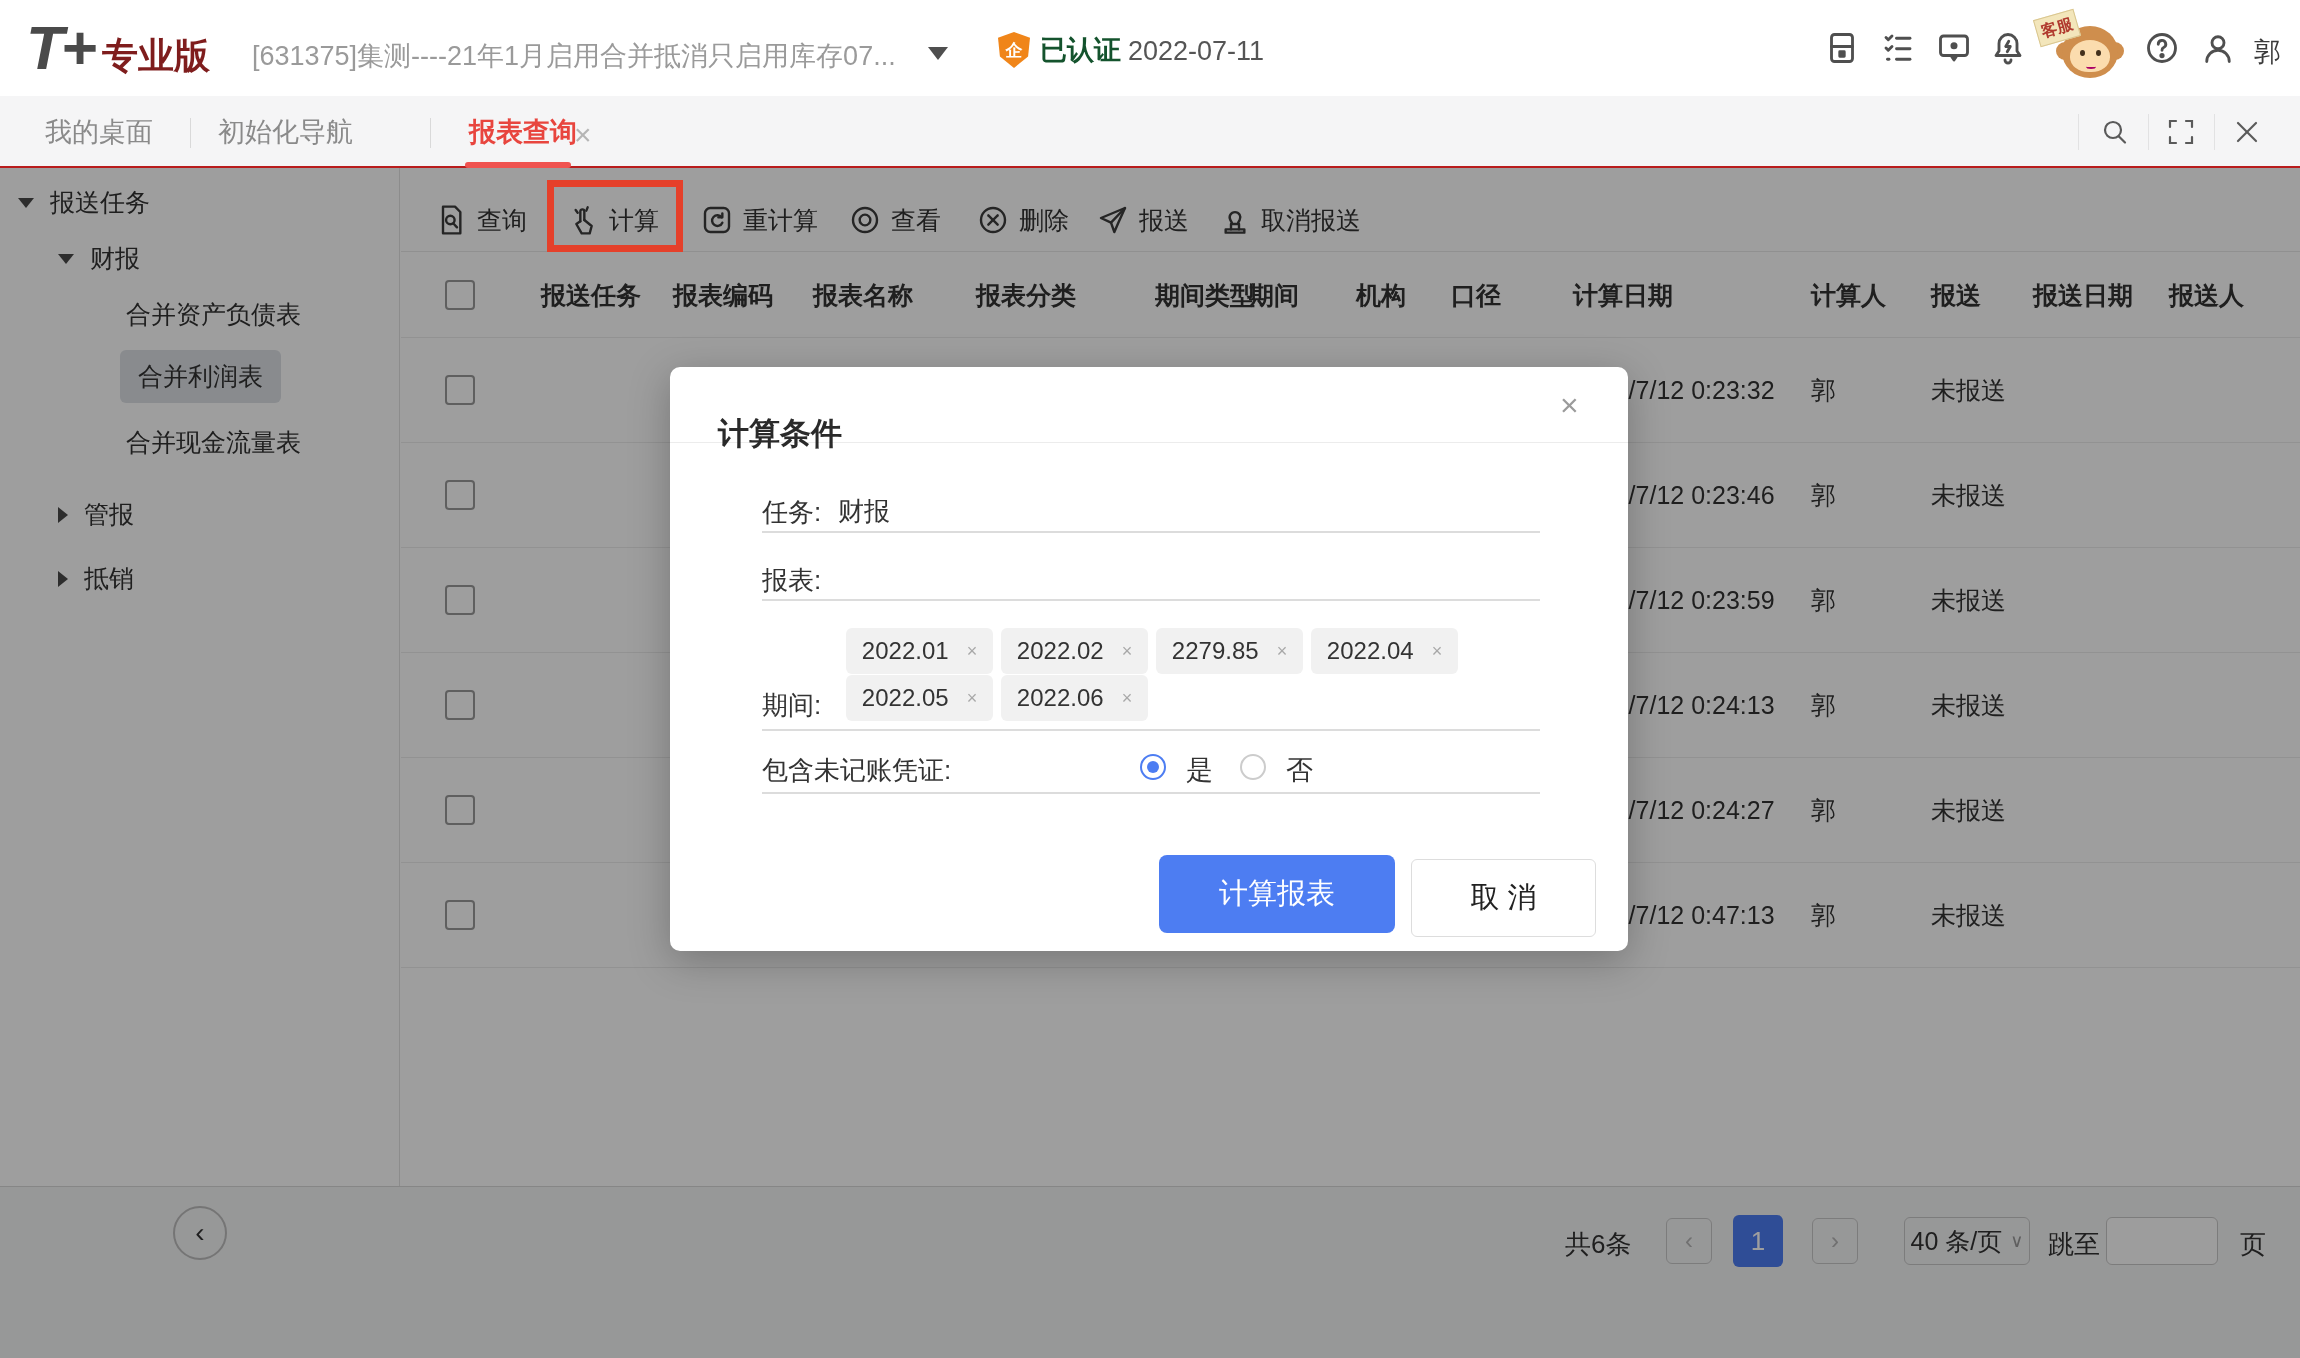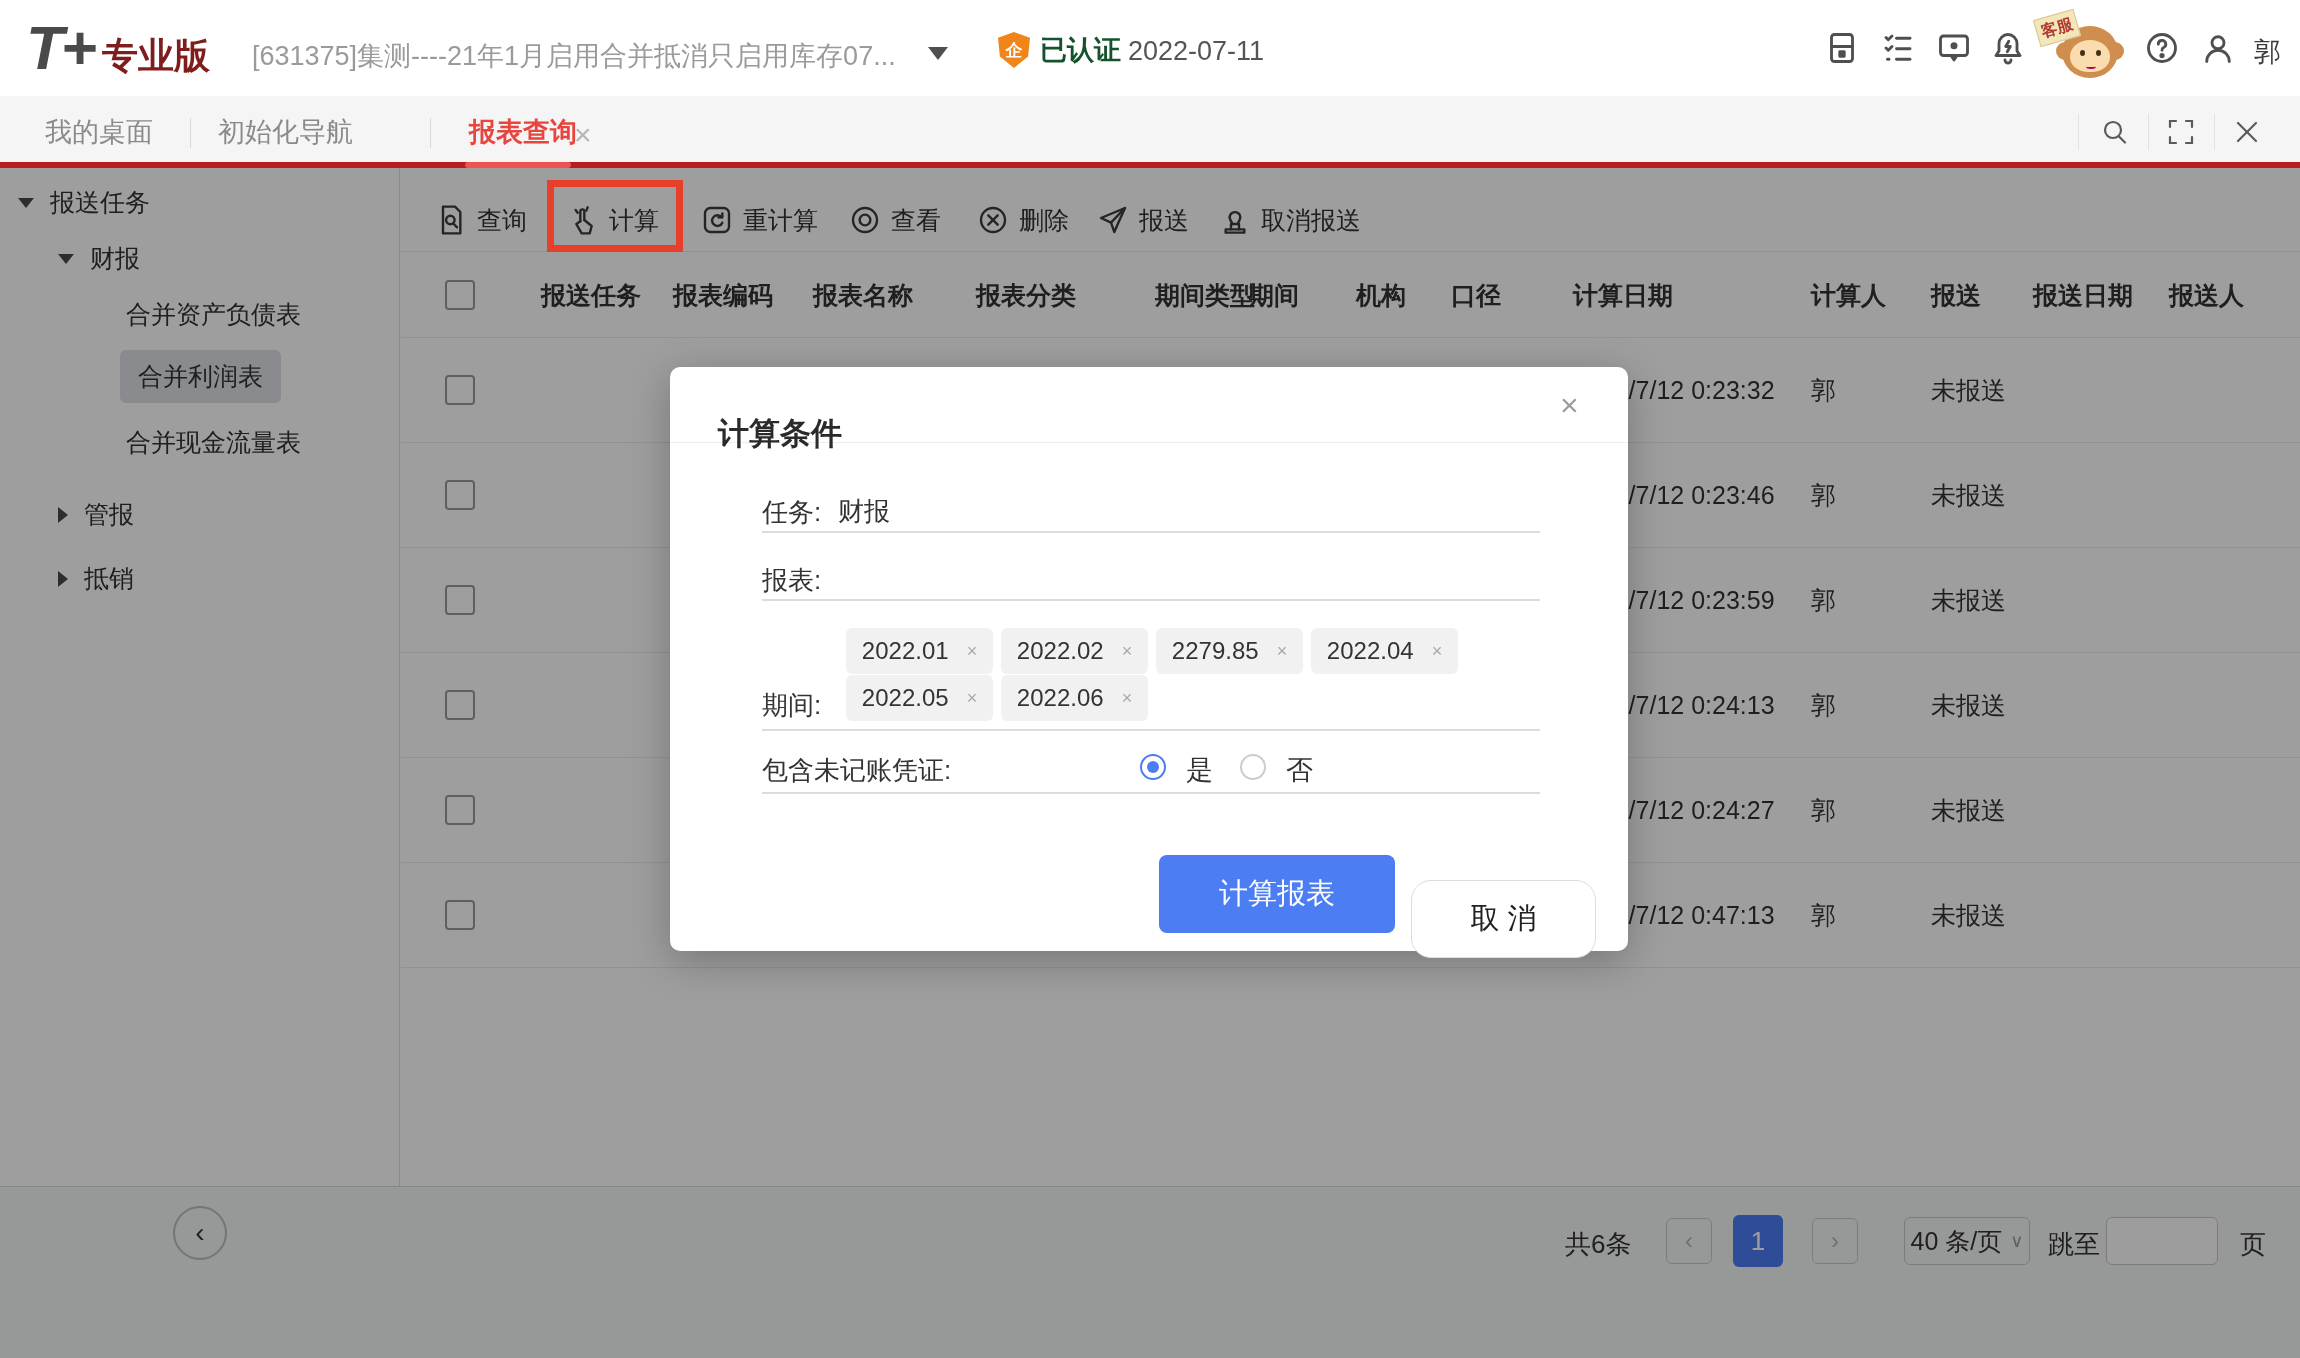--- a/index.html
+++ b/index.html
@@ -27,21 +27,21 @@
   
   .mascot { position:absolute; left:2036px; top:14px; width:96px; height:76px; }
   .m-head { position:absolute; left:26px; top:12px; width:56px; height:52px; background:#cf8e4d; border-radius:50%; }
   .m-ear { position:absolute; width:18px; height:18px; background:#cf8e4d; border-radius:50%; top:28px; }
   .m-face { position:absolute; left:34px; top:26px; width:40px; height:32px; background:#fbdcae; border-radius:50% 50% 46% 46%; }
   .m-eye { position:absolute; top:36px; width:5px; height:6px; background:#43301c; border-radius:50%; }
   .m-mouth { position:absolute; left:50px; top:50px; width:10px; height:5px; border-bottom:2px solid #a06; border-radius:50%; }
   .m-sign { position:absolute; left:0; top:0; width:42px; height:28px; background:#f3e6bb; border:1px solid #d9c690; transform:rotate(-16deg); font-size:16px; font-weight:700; color:#b03a2e; display:flex; align-items:center; justify-content:center; }
 
   
-  .tabbar { position:absolute; left:0; top:96px; width:2300px; height:72px; background:#f5f5f6; border-bottom:6px solid #b91c1c; z-index:10; }
+  .tabbar { position:absolute; left:0; top:96px; width:2300px; height:72px; background:#f5f5f6; border-bottom:2px solid #b91c1c; z-index:10; }
   .tab { position:absolute; top:0; height:72px; display:flex; align-items:center; font-size:27px; color:#8a8a8a; }
   .tab-div { position:absolute; top:22px; width:1px; height:30px; background:#d9d9d9; }
   .tab.active { color:#e8453e; font-weight:700; }
   .tab-underline { position:absolute; left:465px; top:66px; width:106px; height:6px; background:#ef5350; border-radius:3px; }
   .tab-close { position:absolute; left:574px; top:22px; font-size:30px; color:#b5b5b5; }
   .tb-ricon { position:absolute; top:21px; width:30px; height:30px; }
   .tb-ricon svg { width:30px; height:30px; stroke:#5a5a5a; fill:none; stroke-width:2.2; stroke-linecap:round; }
   .tb-rdiv { position:absolute; top:18px; width:1px; height:36px; background:#e2e2e3; }
 
   
@@ -86,21 +86,21 @@
   .m-value { position:absolute; font-size:26px; color:#333; font-weight:500; }
   .m-line { position:absolute; left:92px; width:778px; border-top:2px solid #dcdcdc; }
   .chip { position:absolute; height:46px; background:#f1f1f1; border-radius:6px; display:flex; align-items:center; justify-content:center; gap:18px; font-size:24px; color:#333; width:147px; }
   .chip .x { color:#a8a8a8; font-size:18px; }
   .radio { position:absolute; width:26px; height:26px; border-radius:50%; }
   .radio.sel { border:2px solid #4d7df2; background:#fff; }
   .radio.sel::after { content:""; position:absolute; left:5px; top:5px; width:12px; height:12px; border-radius:50%; background:#4d7df2; }
   .radio.unsel { border:2px solid #ccc; background:#fff; }
   .r-label { position:absolute; font-size:27px; color:#333; }
   .btn-primary { position:absolute; left:489px; top:488px; width:236px; height:78px; background:#4d7df2; border:none; border-radius:8px; color:#fff; font-size:29px; font-family:inherit; }
-  .btn-plain { position:absolute; left:741px; top:513px; width:185px; height:78px; background:#fff; border:1px solid #ddd; border-radius:20px; color:#222; font-size:29px; font-family:inherit; }
+  .btn-plain { position:absolute; left:741px; top:492px; width:185px; height:78px; background:#fff; border:1px solid #ddd; border-radius:6px; color:#222; font-size:29px; font-family:inherit; }
 </style>
 </head>
 <body>
 
 <div class="app">
 
   <div class="header">
     <div class="logo-t">T+</div>
     <div class="edition">专业版</div>
     <div class="account-title">[631375]集测----21年1月启用合并抵消只启用库存07...</div>

